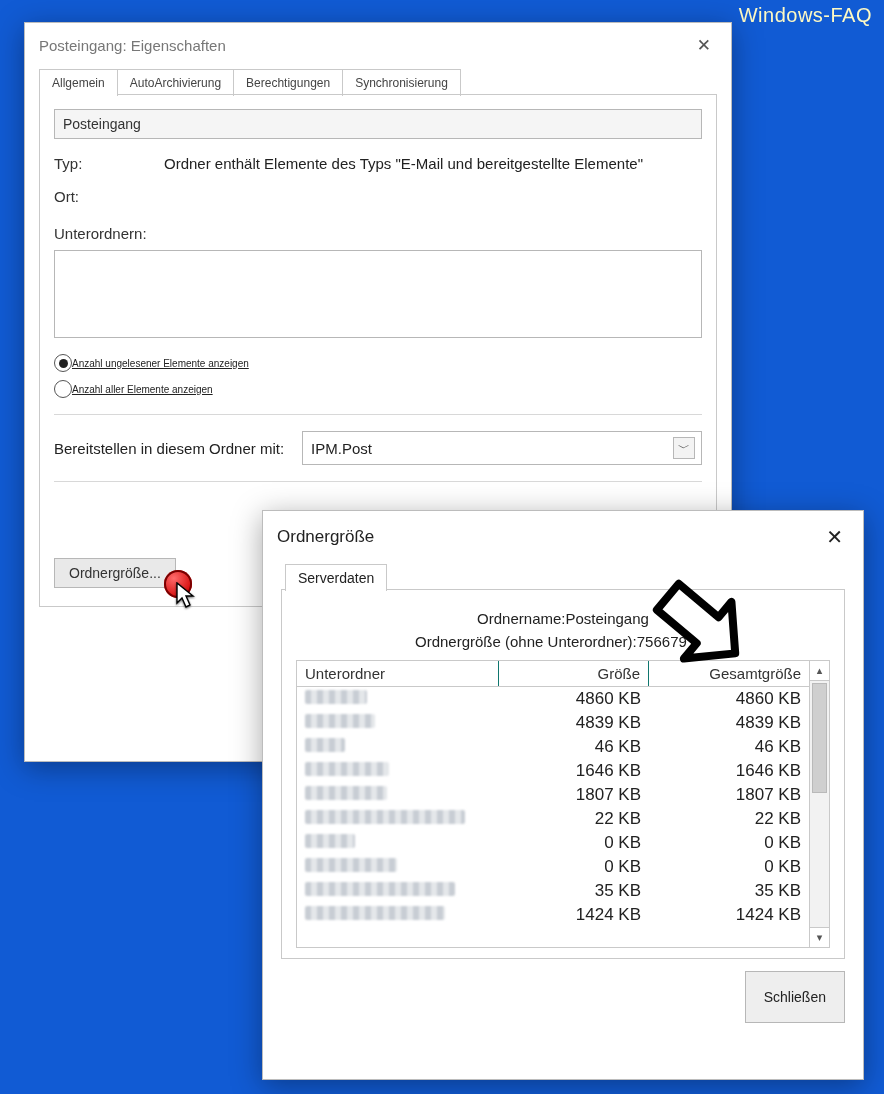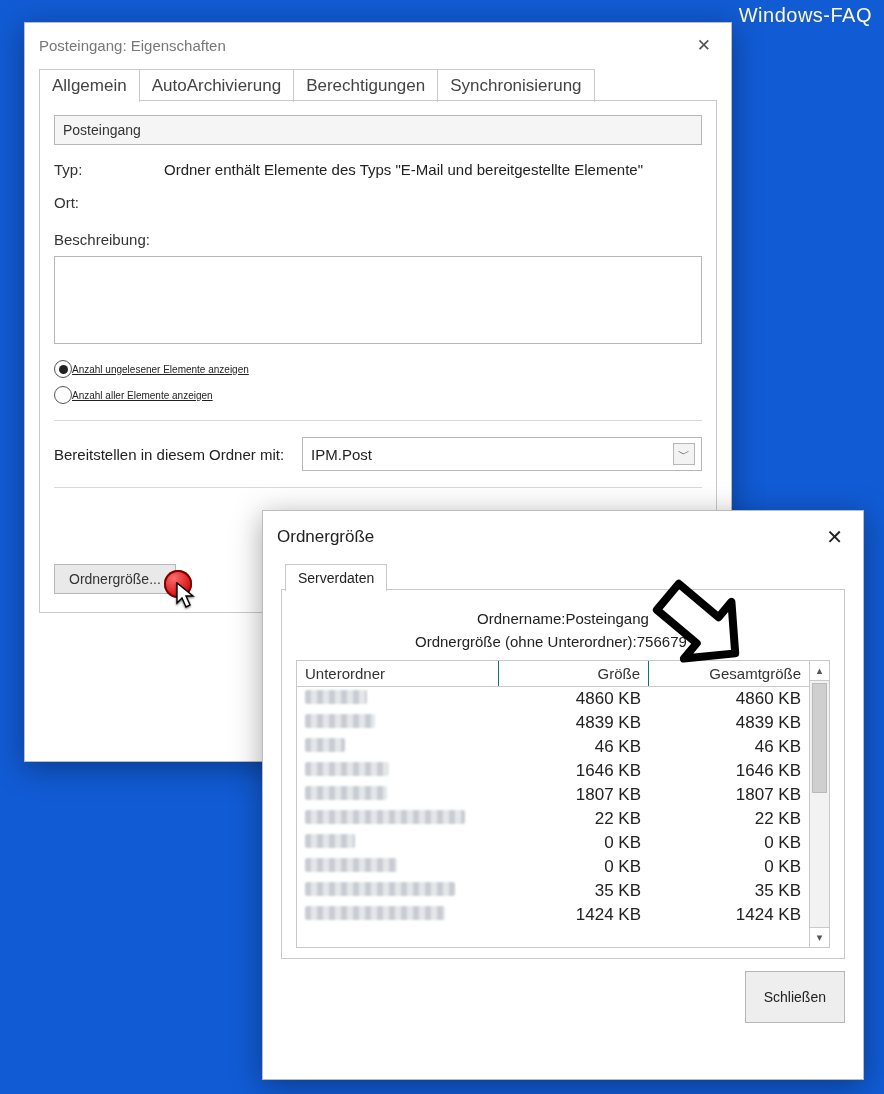--- a/index.html
+++ b/index.html
@@ -33,21 +33,21 @@
   }
   .titlebar .close-x { font-size:17px; color:#555; padding:2px 6px; cursor:default;}
   .tabs {
     display:flex; gap:0; padding: 0 14px; position:relative;
   }
   .tab {
     padding:6px 12px 6px 12px;
     border:1px solid #c9c9c9;
     border-bottom:none;
     background:#fff;
-    font-size:17px; color:#444;
+    font-size:12px; color:#444;
     margin-right:-1px;
     position:relative; top:1px;
   }
   .tab.active { background:#fff; z-index:2; }
   .tabs .tabstrip-border {
     position:absolute; left:14px; right:14px; bottom:0;
     border-bottom:1px solid #c9c9c9;
     z-index:1;
   }
   .tab.active::after{content:"";position:absolute;left:0;right:0;bottom:-1px;height:2px;background:#fff;}
@@ -160,21 +160,21 @@
 
     <div class="info-row">
       <div class="lbl">Typ:</div>
       <div class="val">Ordner enthält Elemente des Typs "E-Mail und bereitgestellte Elemente"</div>
     </div>
     <div class="info-row">
       <div class="lbl">Ort:</div>
       <div class="val"></div>
     </div>
     <div class="info-row" style="margin-top:20px;">
-      <div class="lbl" style="width:auto;">Beschreibung:</div>
+      <div class="lbl" style="width:auto;">Unterordnern:</div>
     </div>
     <div class="desc-box"></div>
 
     <div class="radio-row">
       <span class="radio checked"></span>
       <span>Anzahl ungelesener Elemente anzeigen</span>
     </div>
     <div class="radio-row" style="margin-top:8px;">
       <span class="radio"></span>
       <span>Anzahl aller Elemente anzeigen</span>

